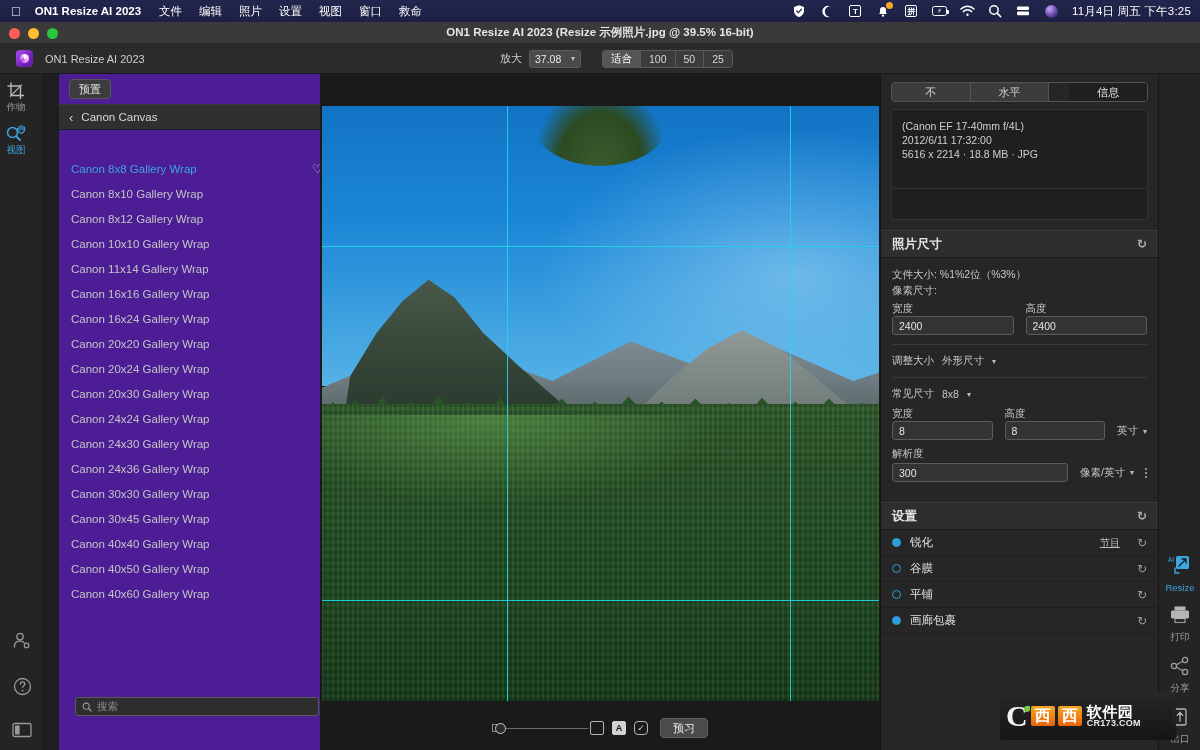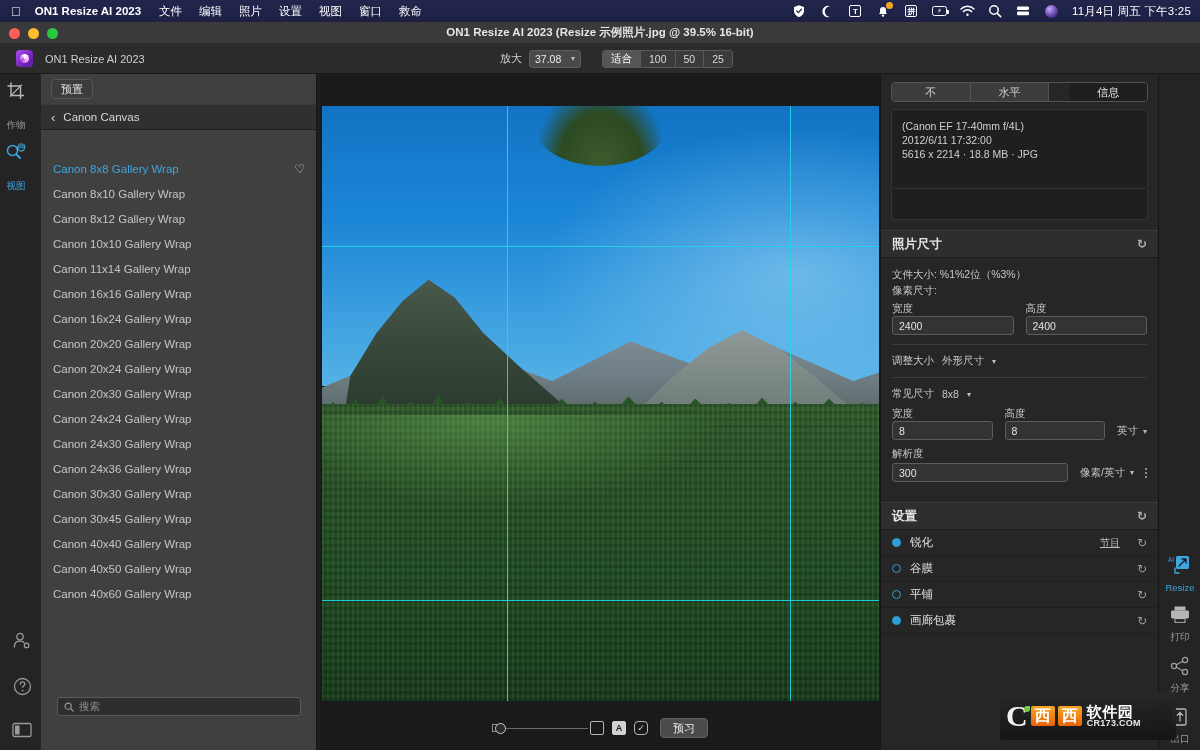--- a/index.html
+++ b/index.html
@@ -72,30 +72,30 @@
     color: #d8d8d8; font-size: 10.5px; background: #3b3b3b; border-right: 1px solid #5a5a5a;
   }
   .fitgrp div:last-child { border-right: none; }
   .fitgrp div.sel { background: #565656; color: #fff; }
 
   
   .toolrail {
     position: absolute; left: 0; top: 74px; width: 44px; height: 676px;
     background: #242424; border-right: 1px solid #171717;
   }
-  .tool { width: 32px; padding: 7px 0 3px; display: flex; flex-direction: column; align-items: center; gap: 18px; }
+  .tool { width: 32px; padding: 7px 0 3px; display: flex; flex-direction: column; align-items: center; gap: 0; }
   .tool .tname { font-size: 9.5px; color: #9a9a9a; }
   .tool.active .tname { color: #3ea6e0; }
   .tool svg { display: block; }
   .rail-bottom { position: absolute; left: 0; bottom: 8px; width: 44px; display: flex; flex-direction: column; align-items: center; gap: 22px; }
 
   
   .leftpanel {
-    position: absolute; left: 41px; top: 74px; width: 276px; height: 676px;
-    background: #404040; border-right: 1px solid #161616;
+    position: absolute; left: 59px; top: 74px; width: 276px; height: 676px;
+    background: #4c1d95; border-right: 1px solid #161616;
   }
   .preset-btn-row { height: 30px; display: flex; align-items: center; padding-left: 10px; }
   .preset-btn {
     height: 20px; padding: 0 9px; background: #3c3c3c; border: 1px solid #565656; border-radius: 4px;
     color: #e2e2e2; font-size: 11px; display: flex; align-items: center;
   }
   .crumb {
     height: 26px; background: #303030; border-top: 1px solid #3a3a3a; border-bottom: 1px solid #1d1d1d;
     display: flex; align-items: center; padding-left: 10px; gap: 8px;
     color: #d8d8d8; font-size: 11.5px;

